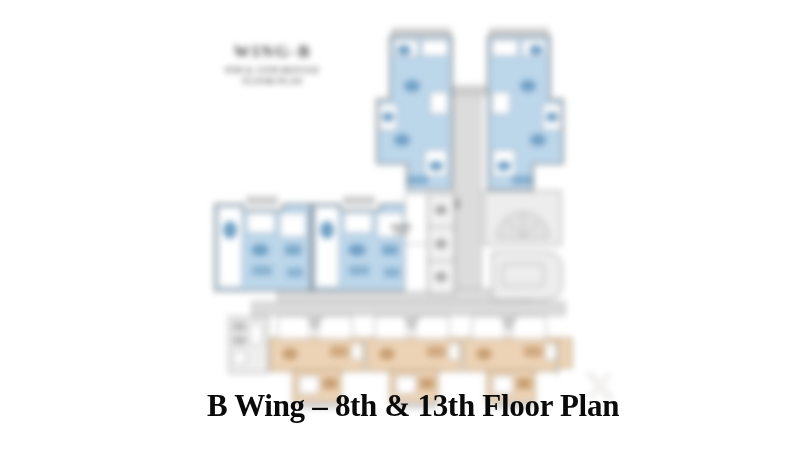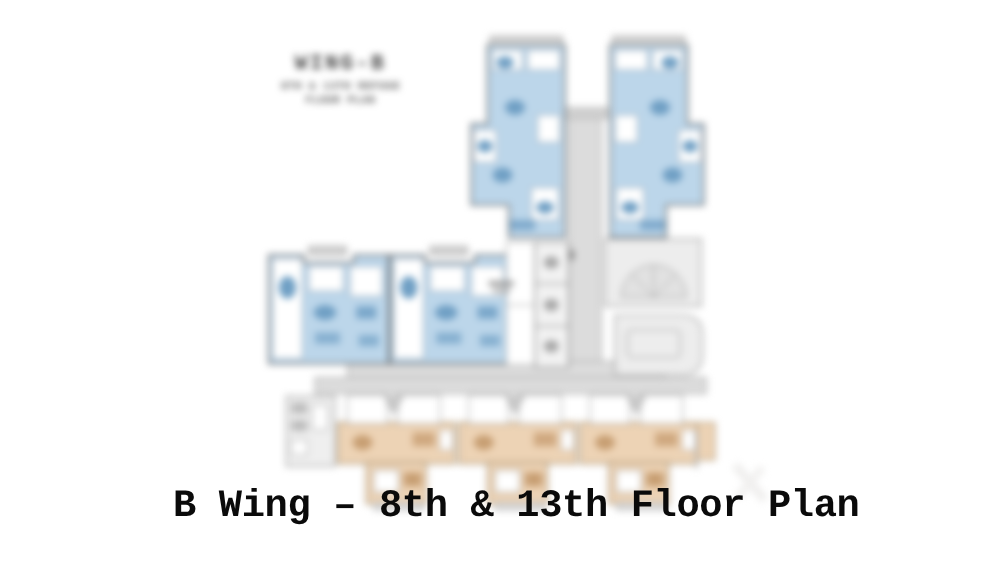--- a/index.html
+++ b/index.html
@@ -1,19 +1,19 @@
 <!DOCTYPE html>
 <html style="--unit-blue: #bcd6ea; --unit-blue-dark: #6f9fc4; --unit-tan: #edd3b5; --unit-tan-dark: #c79e72; --corridor-gray: #dcdcdc; --room-gray: #ededed; --wall: #5a5a5a; --caption-text: #0a0a0a; --page-bg: #ffffff;"><head>
 <meta charset="utf-8">
 <style>
   html,body{margin:0;padding:0;background:#fff;}
   .canvas{
     position:relative; width:800px; height:450px; overflow:hidden;
     background:var(--page-bg,#ffffff);
-    font-family:Liberation Mono, monospace;
+    font-family:Liberation Serif, serif;
   }
   .plan-blur{
     position:absolute; inset:0;
     filter:blur(3px);
   }
   .plan-header{
     position:absolute; left:205px; top:42px; width:135px;
     text-align:center; color:#474747;
   }
   .wing-label{ font-size:17px; font-weight:bold; letter-spacing:2px; }

